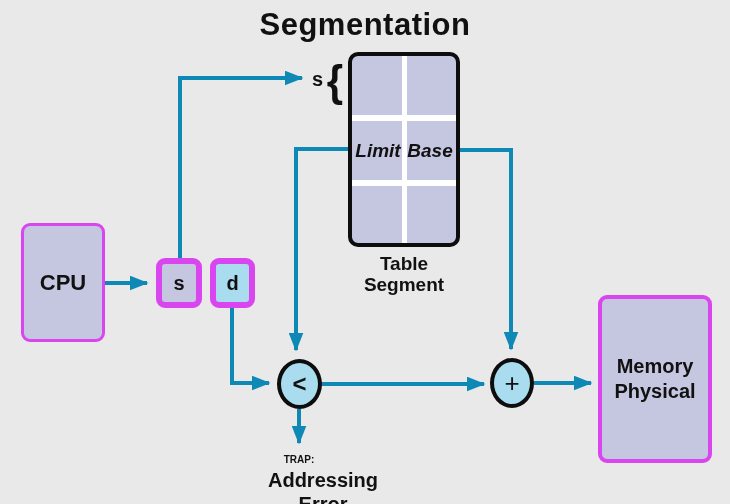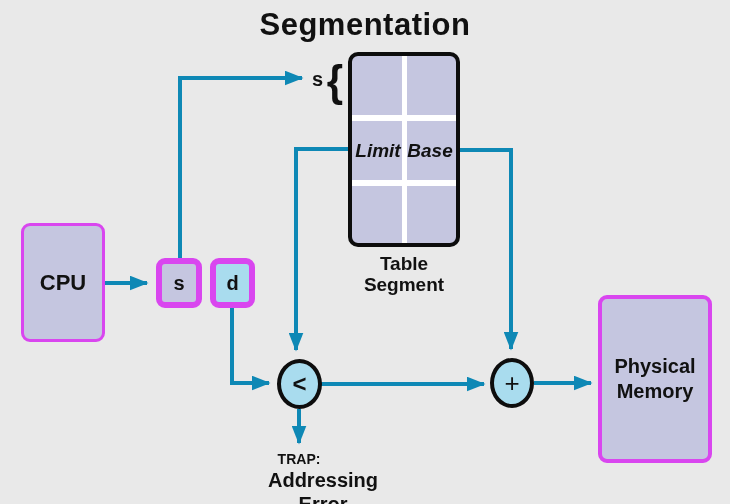--- a/index.html
+++ b/index.html
@@ -67,21 +67,21 @@
     border:4.5px solid #0d0d0d;
     border-radius:50%;
     display:flex;align-items:center;justify-content:center;
   }
   .cmp{left:277px;top:359px;width:45px;height:50px;font-size:24px;font-weight:600;}
   .add{left:490px;top:358px;width:44px;height:50px;font-size:26px;font-weight:500;}
   .trapblock{
     left:209px;top:451px;width:180px;
     text-align:center;font-weight:bold;
   }
-  .trapblock .l1{display:block;font-size:14px;line-height:17px;}
+  .trapblock .l1{display:block;font-size:10px;line-height:17px;}
   .trapblock .l2{display:block;font-size:20px;line-height:24px;margin-left:48px;}
   svg.wires{left:0;top:0;pointer-events:none;}
 </style>
 </head>
 <body>
 
 <div id="stage">
 
   <div class="abs title">Segmentation</div>
 
@@ -136,22 +136,22 @@
   <div class="abs opcircle cmp">
     <span>&lt;</span>
   </div>
 
   <div class="abs opcircle add">
     <span>+</span>
   </div>
 
   <div class="abs node pmem">
     <div>
+      <span>Memory</span>
       <span>Physical</span>
-      <span>Memory</span>
     </div>
   </div>
 
   <div class="abs trapblock">
     <span class="l1">TRAP:</span>
     <span class="l2">Addressing Error</span>
   </div>
 
 </div>
 

